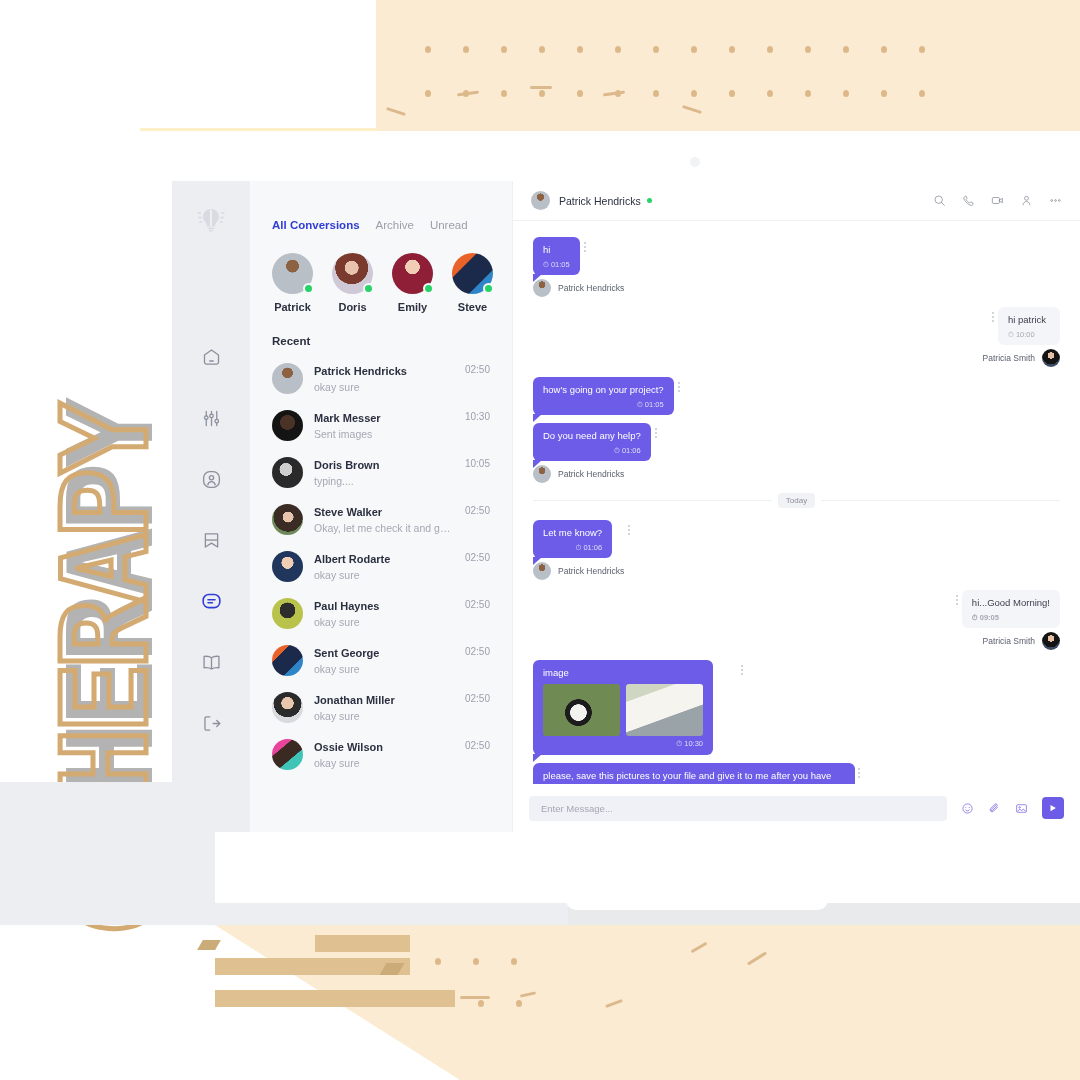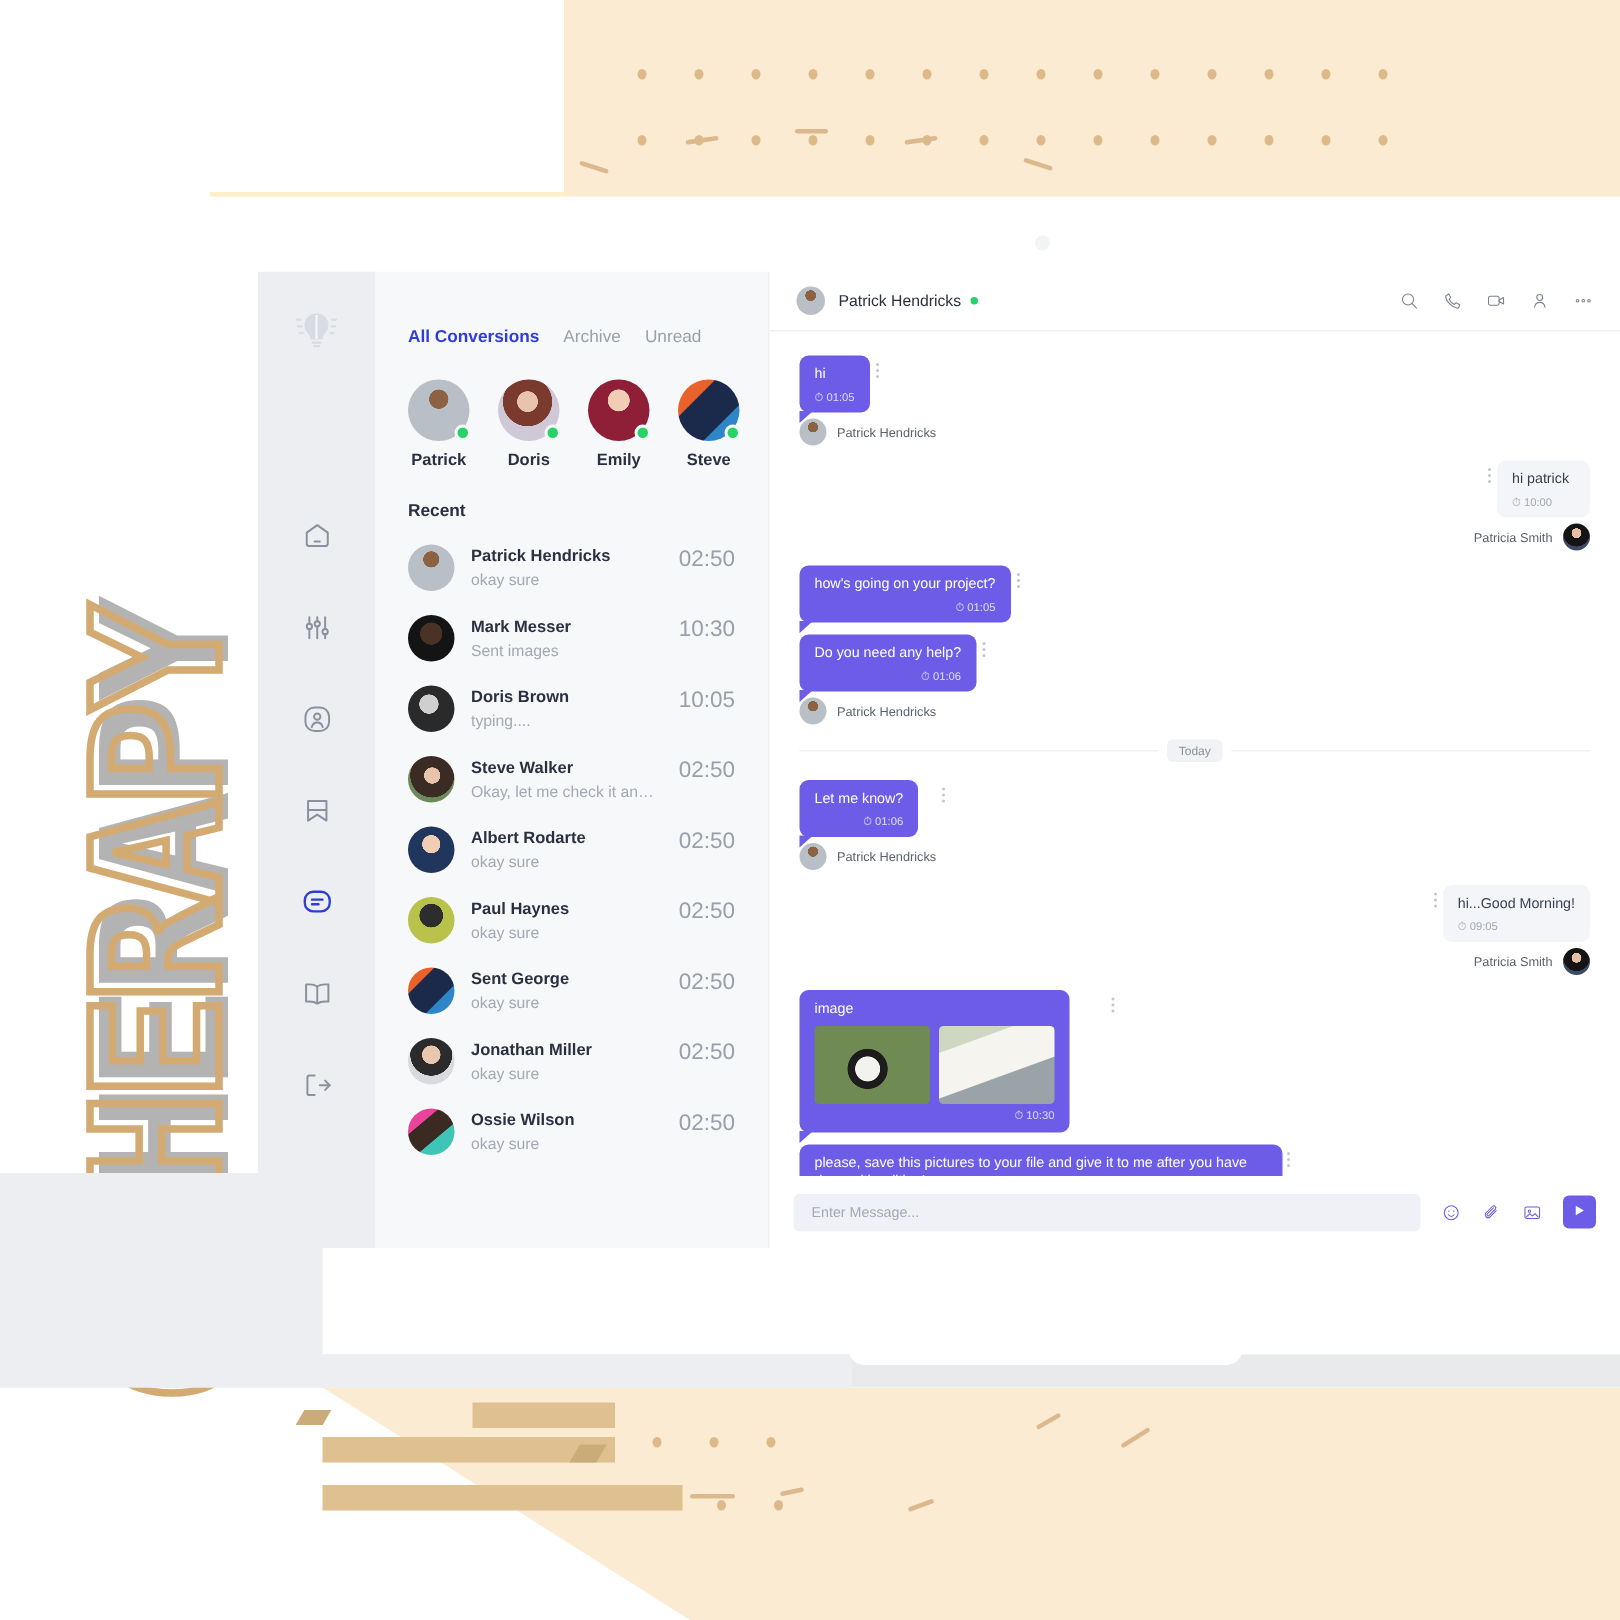--- a/index.html
+++ b/index.html
@@ -135,21 +135,21 @@
 
   .recent-lbl { font-size: 11.5px; font-weight: 700; color: #2b3040; margin-top: 22px; }
 
   .conv { display: flex; align-items: center; gap: 11px; margin-top: 16px; cursor: pointer; }
   .conv-av { width: 31px; height: 31px; flex: 0 0 31px; border-radius: 50%;
              background-size: cover; background-position: center; }
   .conv-mid { flex: 1; min-width: 0; }
   .conv-name { font-size: 11px; font-weight: 700; color: #2b3040; }
   .conv-prev { font-size: 10.5px; color: #a4a8b3; margin-top: 4px;
                white-space: nowrap; overflow: hidden; text-overflow: ellipsis; }
-  .conv-time { font-size: 15px; color: #9a9fab; align-self: flex-start; margin-top: 1px; }
+  .conv-time { font-size: 10px; color: #9a9fab; align-self: flex-start; margin-top: 1px; }
 
   
   .chat { flex: 1; display: flex; flex-direction: column; background: #ffffff;
           border-left: 1px solid #eef0f4; }
   .chat-head {
     height: 40px; display: flex; align-items: center;
     padding: 0 18px; border-bottom: 1px solid #eef0f4;
   }
   .ch-av { width: 19px; height: 19px; border-radius: 50%;
            background-size: cover; background-position: center; }
@@ -657,21 +657,21 @@
       <div class="row out">
         <div class="bubble-wrap">
           <div style="display:flex; justify-content:flex-end;">
             <div class="kebab">
                 <i></i>
                 <i></i>
                 <i></i>
               </div>
             <div class="bubble in" style="min-width:78px;">
               <span>hi...Good Morning!</span>
-              <span class="time" style="text-align:left;">⏱ <span>09:05</span></span>
+              <span class="time" style="text-align:left;font-weight:bold;">⏱ <span>09:05</span></span>
             </div>
           </div>
           <div class="sender right">
             <span class="snm">Patricia Smith</span>
             <span class="sav" style="background:radial-gradient(circle at 50% 36%, #e6bfa4 0 22%, #141414 23% 60%, #3c4a63 61% 100%);"></span>
           </div>
         </div>
       </div>
 
       <div class="row" style="margin-bottom:8px;">

